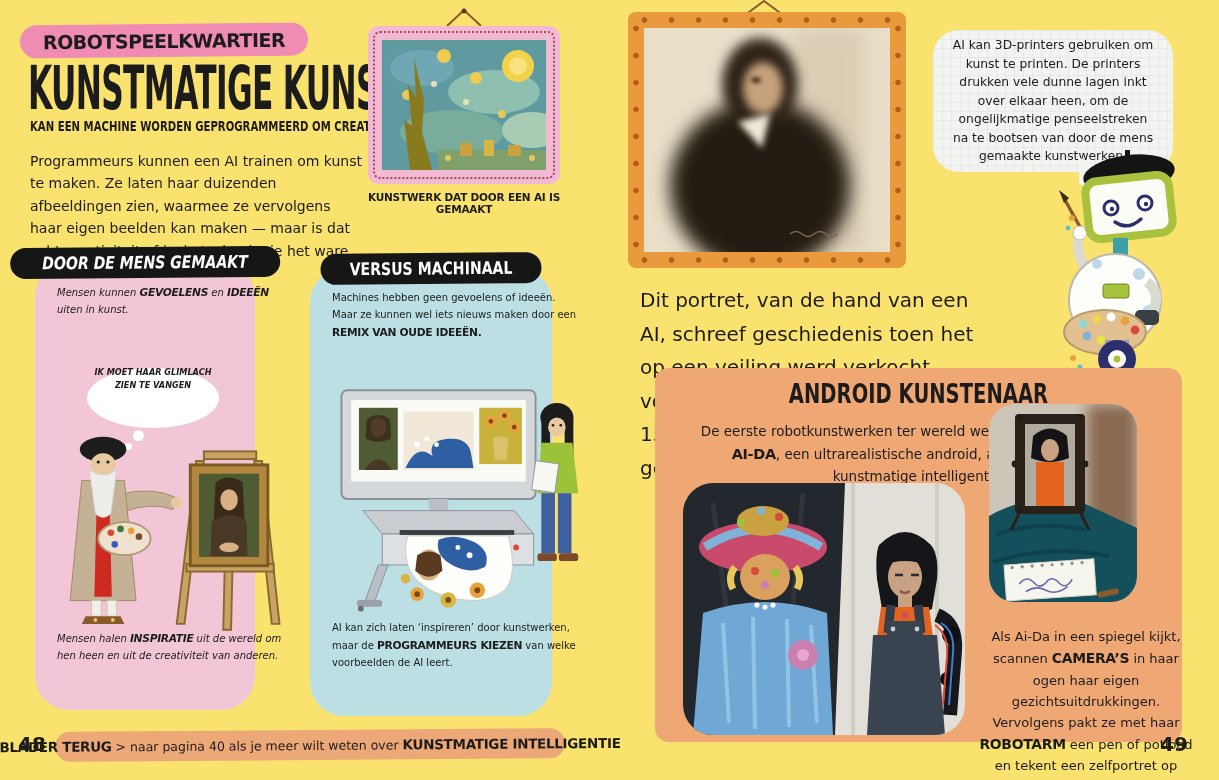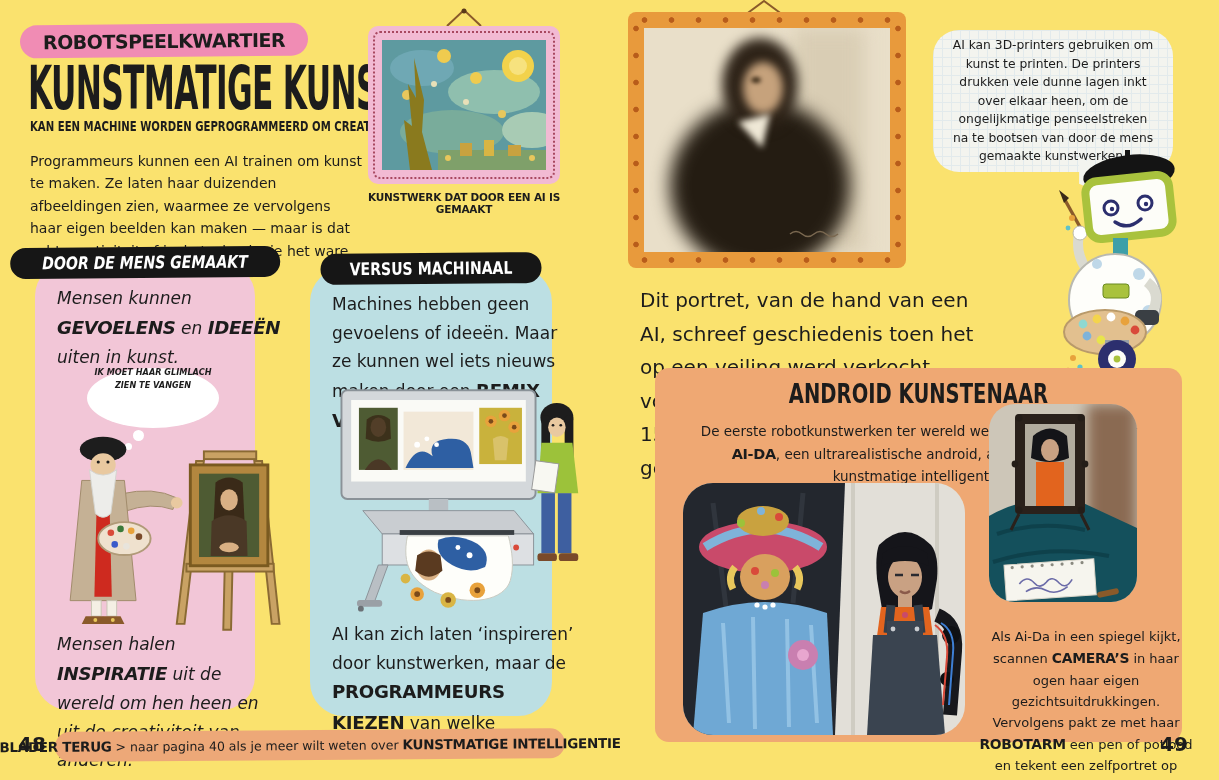--- a/index.html
+++ b/index.html
@@ -20,21 +20,21 @@
   .starry-frame{left:368px;top:26px;width:192px;height:158px;background:#F2BAD3;border-radius:10px;}
   .starry-frame::after{content:"";position:absolute;inset:5px;border:2px dotted #A84860;border-radius:7px;pointer-events:none;}
   .starry-art{position:absolute;inset:14px;overflow:hidden;}
   .starry-caption{left:360px;top:191px;width:208px;text-align:center;font-weight:bold;font-size:10.5px;letter-spacing:-0.2px;}
   
   .hbox{left:35px;top:262px;width:220px;height:448px;background:#F2C6D7;border-radius:34px;font-style:italic;}
   .mbox{left:310px;top:268px;width:242px;height:448px;background:#BCDFE3;border-radius:34px;}
   .box-pill{position:absolute;top:-15px;left:50%;transform:translateX(-50%) rotate(-0.5deg);background:#161616;color:#fff;
     height:31px;border-radius:16px;padding:0 18px;display:flex;align-items:center;white-space:nowrap;}
   .box-pill span{font-weight:bold;font-size:16px;transform:scale(0.88,1.08);}
-  .boxp{position:absolute;font-size:17px;line-height:1.68;}
+  .boxp{position:absolute;font-size:10px;line-height:1.68;}
   .thought{position:absolute;left:52px;top:106px;width:132px;height:60px;background:#fff;border-radius:50%;
     display:flex;justify-content:center;text-align:center;}
   .thought span{font-weight:bold;font-size:8.6px;line-height:1.35;transform:scale(0.95,1.05);}
   .tdot{position:absolute;background:#fff;border-radius:50%;}
   
   .belamy-frame{left:628px;top:12px;width:278px;height:256px;background:#E89A3C;border-radius:8px;}
   .belamy-art{position:absolute;inset:16px;overflow:hidden;background:#E9DFC9;}
   .dotstrip{position:absolute;background-image:radial-gradient(circle,#B85C1A 2.4px,transparent 3.2px);}
   .ds-t{left:3px;right:3px;top:2px;height:12px;background-size:27px 12px;}
   .ds-b{left:3px;right:3px;bottom:2px;height:12px;background-size:27px 12px;}

